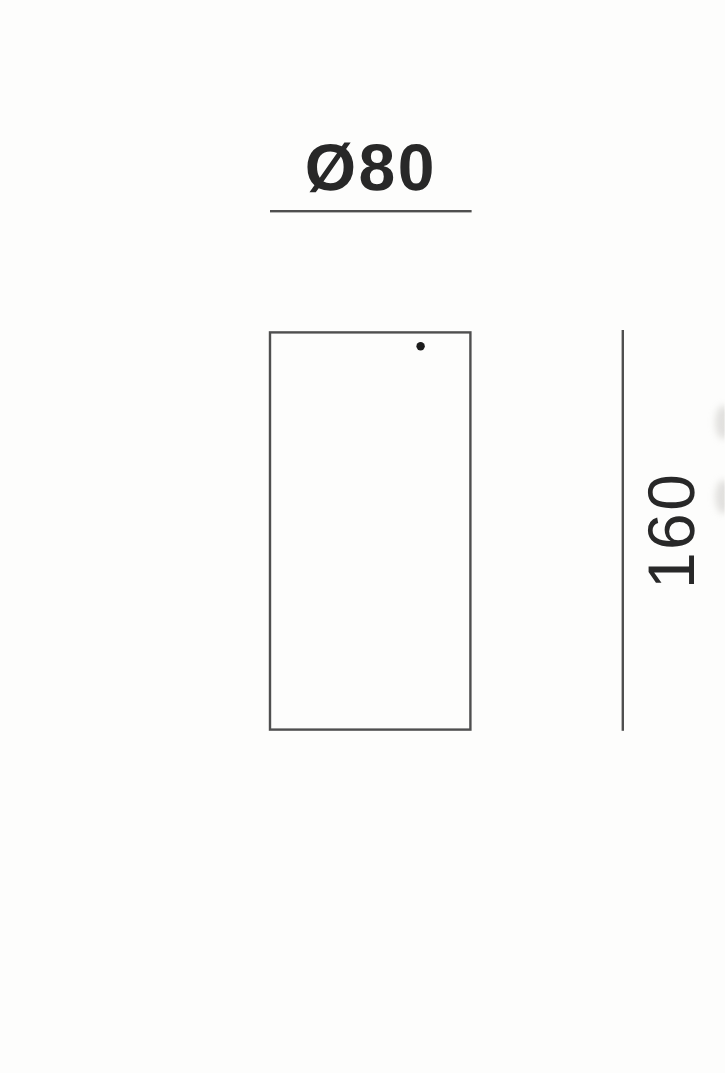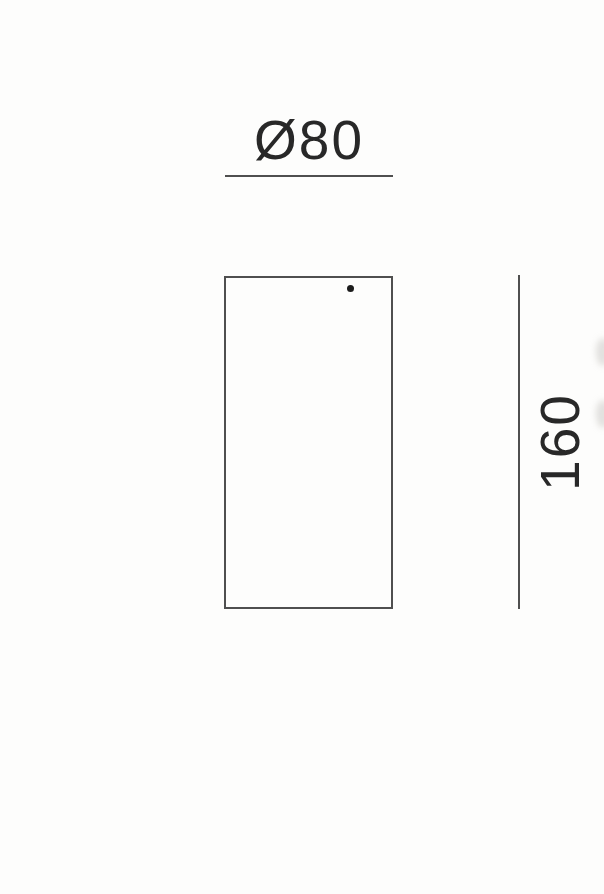--- a/index.html
+++ b/index.html
@@ -25,20 +25,21 @@
     font-weight: 400;
     letter-spacing: 2px;
     line-height: 1;
     white-space: nowrap;
     user-select: none;
   }
   .dim-label.diameter {
     left: 309px;
     top: 140px;
     transform: translate(-50%, -50%);
+    font-weight: bold;
   }
   .dim-label.height {
     left: 560px;
     top: 442px;
     transform: translate(-50%, -50%) rotate(-90deg);
   }
   .h-dim-line {
     position: absolute;
     left: 225px;
     top: 175px;

